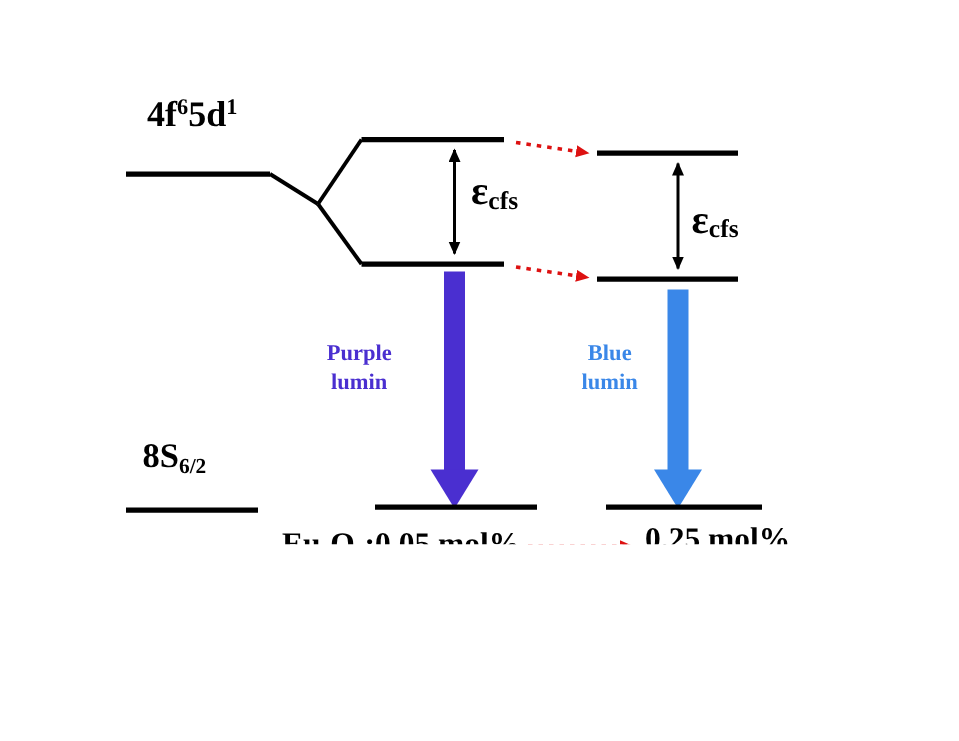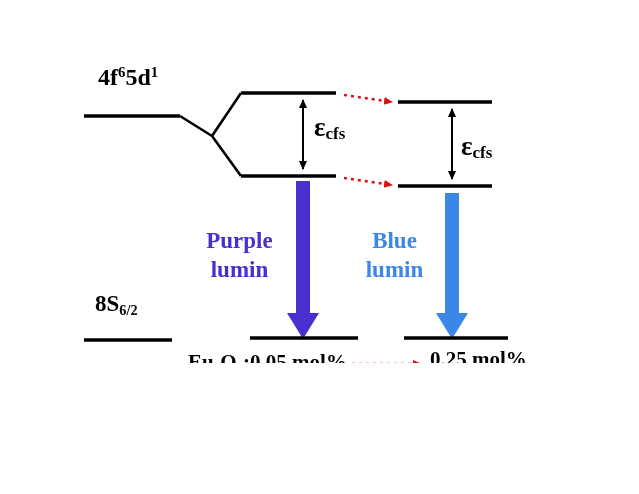--- a/index.html
+++ b/index.html
@@ -15,21 +15,21 @@
   .lvl{stroke:#000;stroke-width:3.5;}
   .fork{stroke:#000;stroke-width:2.6;fill:none;}
   .darrow{stroke:#000;stroke-width:2;}
   .reddot{stroke:var(--red);stroke-width:2.4;stroke-dasharray:3 4;fill:none;}
   .purple-shaft{stroke:var(--purple);stroke-width:14;}
   .purple-head{fill:var(--purple);}
   .blue-shaft{stroke:var(--blue);stroke-width:14;}
   .blue-head{fill:var(--blue);}
   .purple-text{color:var(--purple);}
   .blue-text{color:var(--blue);}
-  .lumin{text-align:center;line-height:1.25;font-size:23px;}
+  .lumin{text-align:center;line-height:1.25;font-size:15px;}
   .eps{font-size:27px;}
   .eps .sub{font-size:17px;top:0.18em;}
   .conc{font-size:21px;}
   .title{font-size:25px;transform:translateX(-50%);}
 </style>
 </head>
 <body>
 
 <div class="canvas">
 
@@ -86,21 +86,21 @@
 
   <div class="lbl eps" style="left:461px;top:131px;">
     <span>ε</span><span class="sub">cfs</span>
   </div>
 
   <div class="lbl lumin purple-text" style="left:192px;top:227px;width:95px;">
     <div>Purple</div>
     <div>lumin</div>
   </div>
 
-  <div class="lbl lumin blue-text" style="left:352px;top:227px;width:85px;">
+  <div class="lbl lumin blue-text" style="left:364px;top:227px;width:85px;">
     <div>Blue</div>
     <div>lumin</div>
   </div>
 
   <div class="lbl" style="left:95px;top:291px;font-size:23px;">
     <span>8S</span><span class="sub">6/2</span>
   </div>
 
   <div class="lbl conc" style="left:188px;top:350px;">
     <span>Eu</span><span class="sub">2</span><span>O</span><span class="sub">3</span><span>:0.05 mol%</span>

